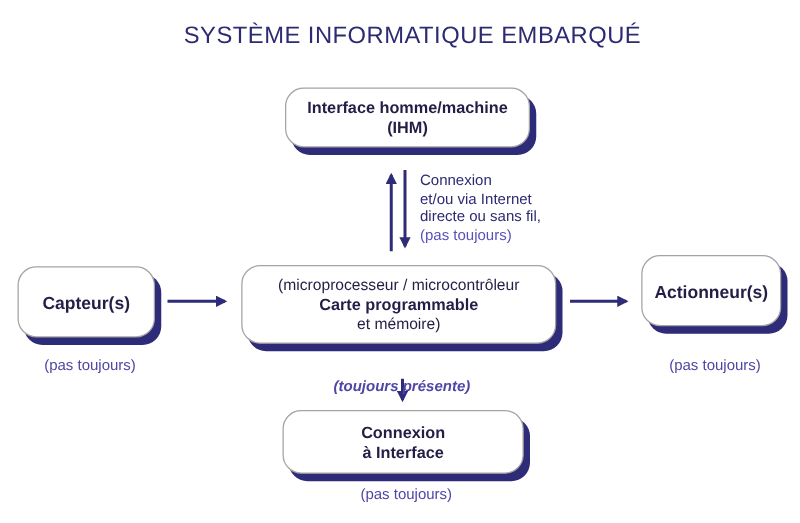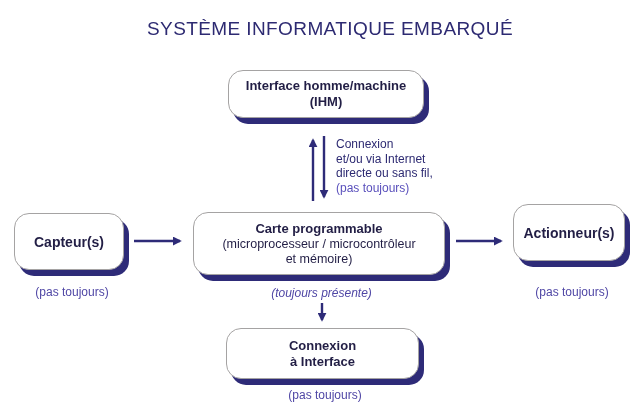--- a/index.html
+++ b/index.html
@@ -27,21 +27,21 @@
   .node-internet{left:226px;top:328px;width:193px;height:51px;}
   .nl{line-height:16px;font-size:13px;}
   .nl.b{font-weight:800;}
   .nl.big{font-size:14px;font-weight:800;}
   .nl.sub{font-size:12.5px;line-height:15px;}
   .caption{
     position:absolute;text-align:center;font-size:12px;color:var(--label-purple);
   }
   .caption.it{font-style:italic;}
   .cap-capteur{left:14px;top:285px;width:116px;}
-  .cap-carte{left:193px;top:286px;width:257px;}
+  .cap-carte{left:193px;top:302px;width:257px;font-weight:bold;}
   .cap-actionneur{left:513px;top:285px;width:118px;}
   .cap-internet{left:226px;top:388px;width:198px;}
   .note{
     position:absolute;left:336px;top:137px;font-size:12px;line-height:14.5px;
     color:var(--title);text-align:left;
   }
   .note .purple{color:var(--note-purple);}
   svg.connectors{position:absolute;left:0;top:0;width:640px;height:418px;pointer-events:none;}
   svg.connectors line{stroke:var(--indigo);stroke-width:2.4;}
   svg.connectors .ah{fill:var(--indigo);}
@@ -77,22 +77,22 @@
     <div>directe ou sans fil,</div>
     <div class="purple">(pas toujours)</div>
   </div>
 
   <div class="node node-capteur">
     <div class="nl big">Capteur(s)</div>
   </div>
   <div class="caption cap-capteur">(pas toujours)</div>
 
   <div class="node node-carte">
+    <div class="nl sub">(microprocesseur / microcontrôleur</div>
     <div class="nl b">Carte programmable</div>
-    <div class="nl sub">(microprocesseur / microcontrôleur</div>
     <div class="nl sub">et mémoire)</div>
   </div>
   <div class="caption cap-carte it">(toujours présente)</div>
 
   <div class="node node-actionneur">
     <div class="nl big">Actionneur(s)</div>
   </div>
   <div class="caption cap-actionneur">(pas toujours)</div>
 
   <div class="node node-internet">

